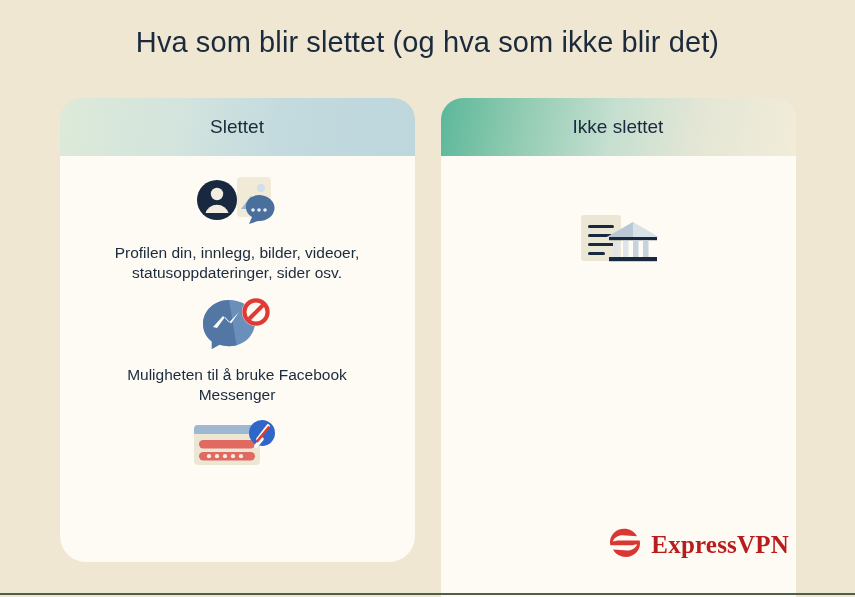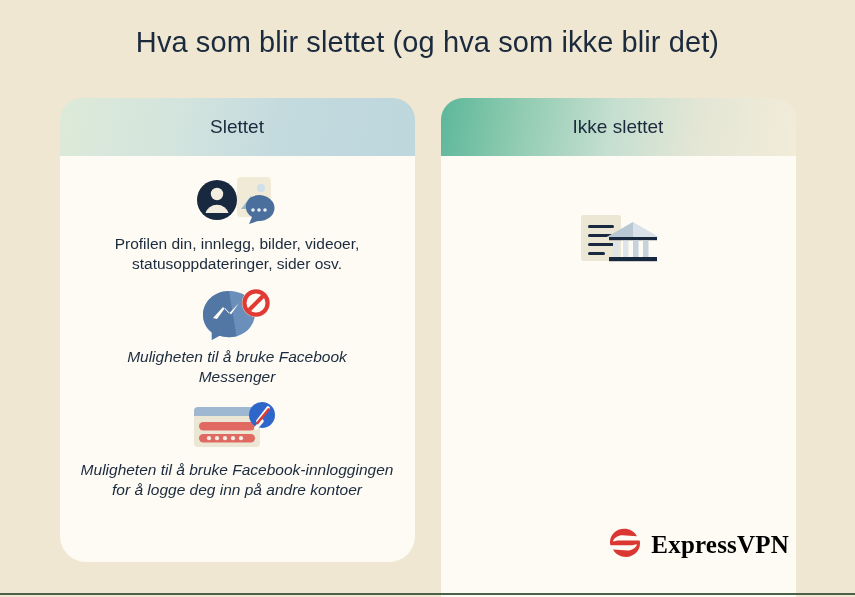--- a/index.html
+++ b/index.html
@@ -75,22 +75,23 @@
     align-items: center;
   }
   .col-body.left { min-height: 366px; }
   .col-body.right { min-height: 428px; }
 
   .entry {
     width: 100%;
     display: flex;
     flex-direction: column;
     align-items: center;
-  }
-  .entry + .entry { margin-top: 12px; font-style: italic; }
+    gap: 9px;
+  }
+  .entry + .entry { margin-top: 12px; }
   .entry-icon {
     height: 54px;
     display: flex;
     align-items: center;
     justify-content: center;
   }
   .entry-text {
     margin-top: 6px;
     text-align: center;
     font-size: 15.5px;
@@ -106,21 +107,21 @@
     right: 66px;
     top: 528px;
     display: flex;
     align-items: center;
     gap: 9px;
   }
   .brand-name {
     font-family: "Liberation Serif", serif;
     font-size: 25px;
     font-weight: 700;
-    color: #000000;
+    color: #b91c1c;
     letter-spacing: 0.2px;
   }
   .bottom-rule {
     position: absolute;
     left: 0;
     top: 593px;
     width: 855px;
     height: 2px;
     background: #4d6049;
   }
@@ -190,21 +191,20 @@
               <circle cx="25" cy="37.2" r="2.1" fill="#f7ece4"></circle>
               <circle cx="33" cy="37.2" r="2.1" fill="#f7ece4"></circle>
               <circle cx="41" cy="37.2" r="2.1" fill="#f7ece4"></circle>
               <circle cx="49" cy="37.2" r="2.1" fill="#f7ece4"></circle>
 
               <circle cx="70" cy="14" r="13" fill="#2f66c9"></circle>
               <path d="M76 7 L66 20 L70 20 L64 27" stroke="#fdfbf4" stroke-width="3.6" fill="none" stroke-linecap="round" stroke-linejoin="round"></path>
               <path d="M76.5 8.5 L65.5 22" stroke="#e03a34" stroke-width="2.6" fill="none" stroke-linecap="round"></path>
             </svg>
           </div>
-          <div class="entry-text wide">Muligheten til å bruke Facebook-innloggingen for å logge deg inn på andre kontoer</div>
         </div>
 
       </div>
     </div>
 
     <div class="column">
       <div class="col-header right">
         <span>Ikke slettet</span>
       </div>
       <div class="col-body right">

